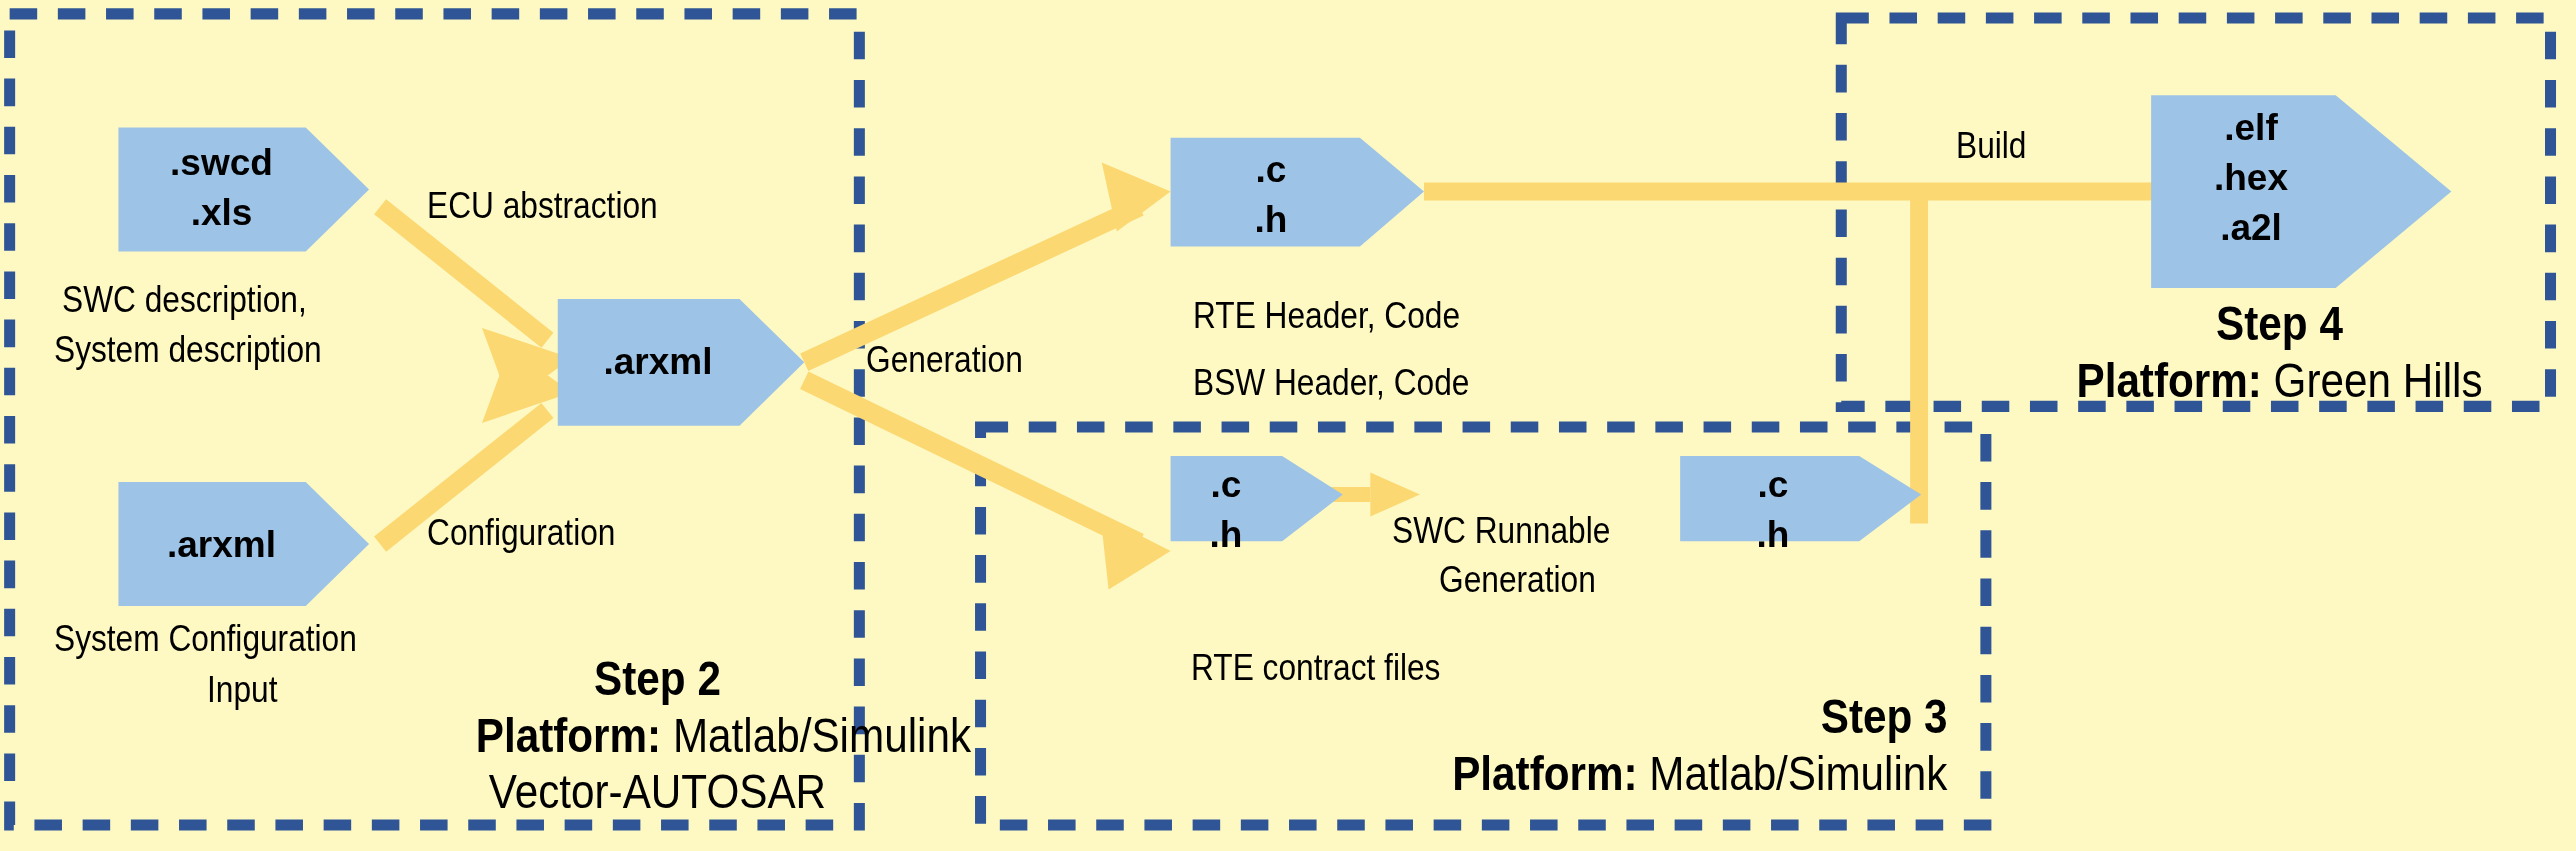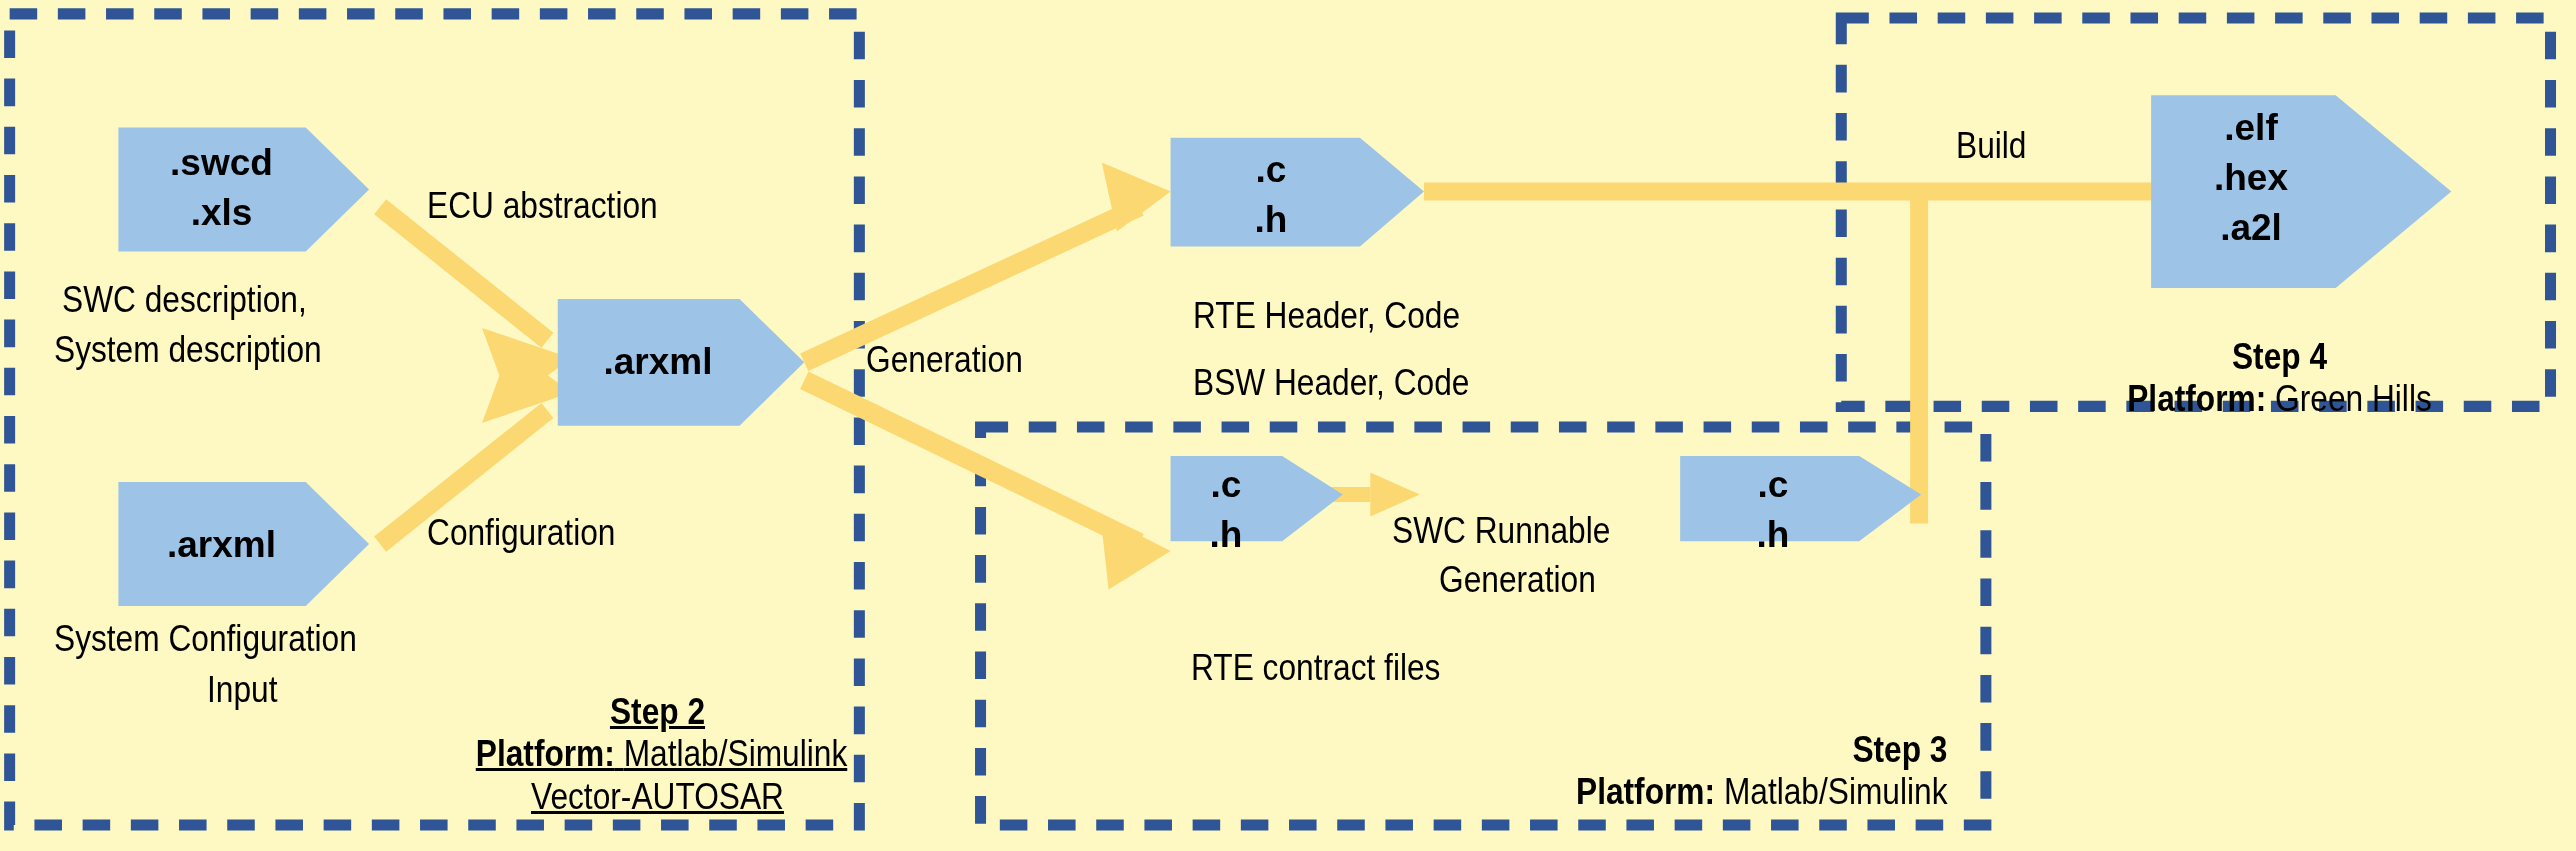--- a/index.html
+++ b/index.html
@@ -43,24 +43,23 @@
   }
   .caption {
     font-size: 36px;
     font-weight: normal;
   }
   .edge-label {
     font-size: 36px;
     font-weight: normal;
   }
   .step-label {
-    font-size: 36px;
+    font-size: 48px;
     font-weight: normal;
     text-align: center;
-    margin-top: 40px;
   }
   .step-label b { font-weight: bold; }
   .narrow { transform: scaleX(0.88); }
 </style>
 </head>
 <body>
 
 <div id="canvas">
 
   <svg id="svg-layer" viewBox="0 0 3741 1237" xmlns="http://www.w3.org/2000/svg">
@@ -155,21 +154,21 @@
 
   <div class="txt edge-label narrow" style="left:427px; top:512px;">Configuration</div>
 
   <div class="txt edge-label narrow" style="left:866px; top:339px;">Generation</div>
 
   <div class="txt edge-label narrow" style="left:1392px; top:510px;">SWC Runnable</div>
   <div class="txt edge-label narrow" style="left:1439px; top:559px;">Generation</div>
 
   <div class="txt edge-label narrow" style="left:1956px; top:125px;">Build</div>
 
-  <div class="txt step-label" style="left:451px; top:651px; width:413px; text-align:center;text-decoration:underline;">
+  <div class="txt step-label" style="left:451px; top:651px; width:413px; text-align:center;">
     <div class="narrow" style="font-weight:bold;">Step 2</div>
     <div class="narrow">
       <b>Platform:</b>
       <span>Matlab/Simulink</span>
     </div>
     <div class="narrow">Vector-AUTOSAR</div>
   </div>
 
   <div class="txt step-label" style="left:1391px; top:689px; width:592px; text-align:right;">
     <div class="narrow" style="font-weight:bold;">Step 3</div>

